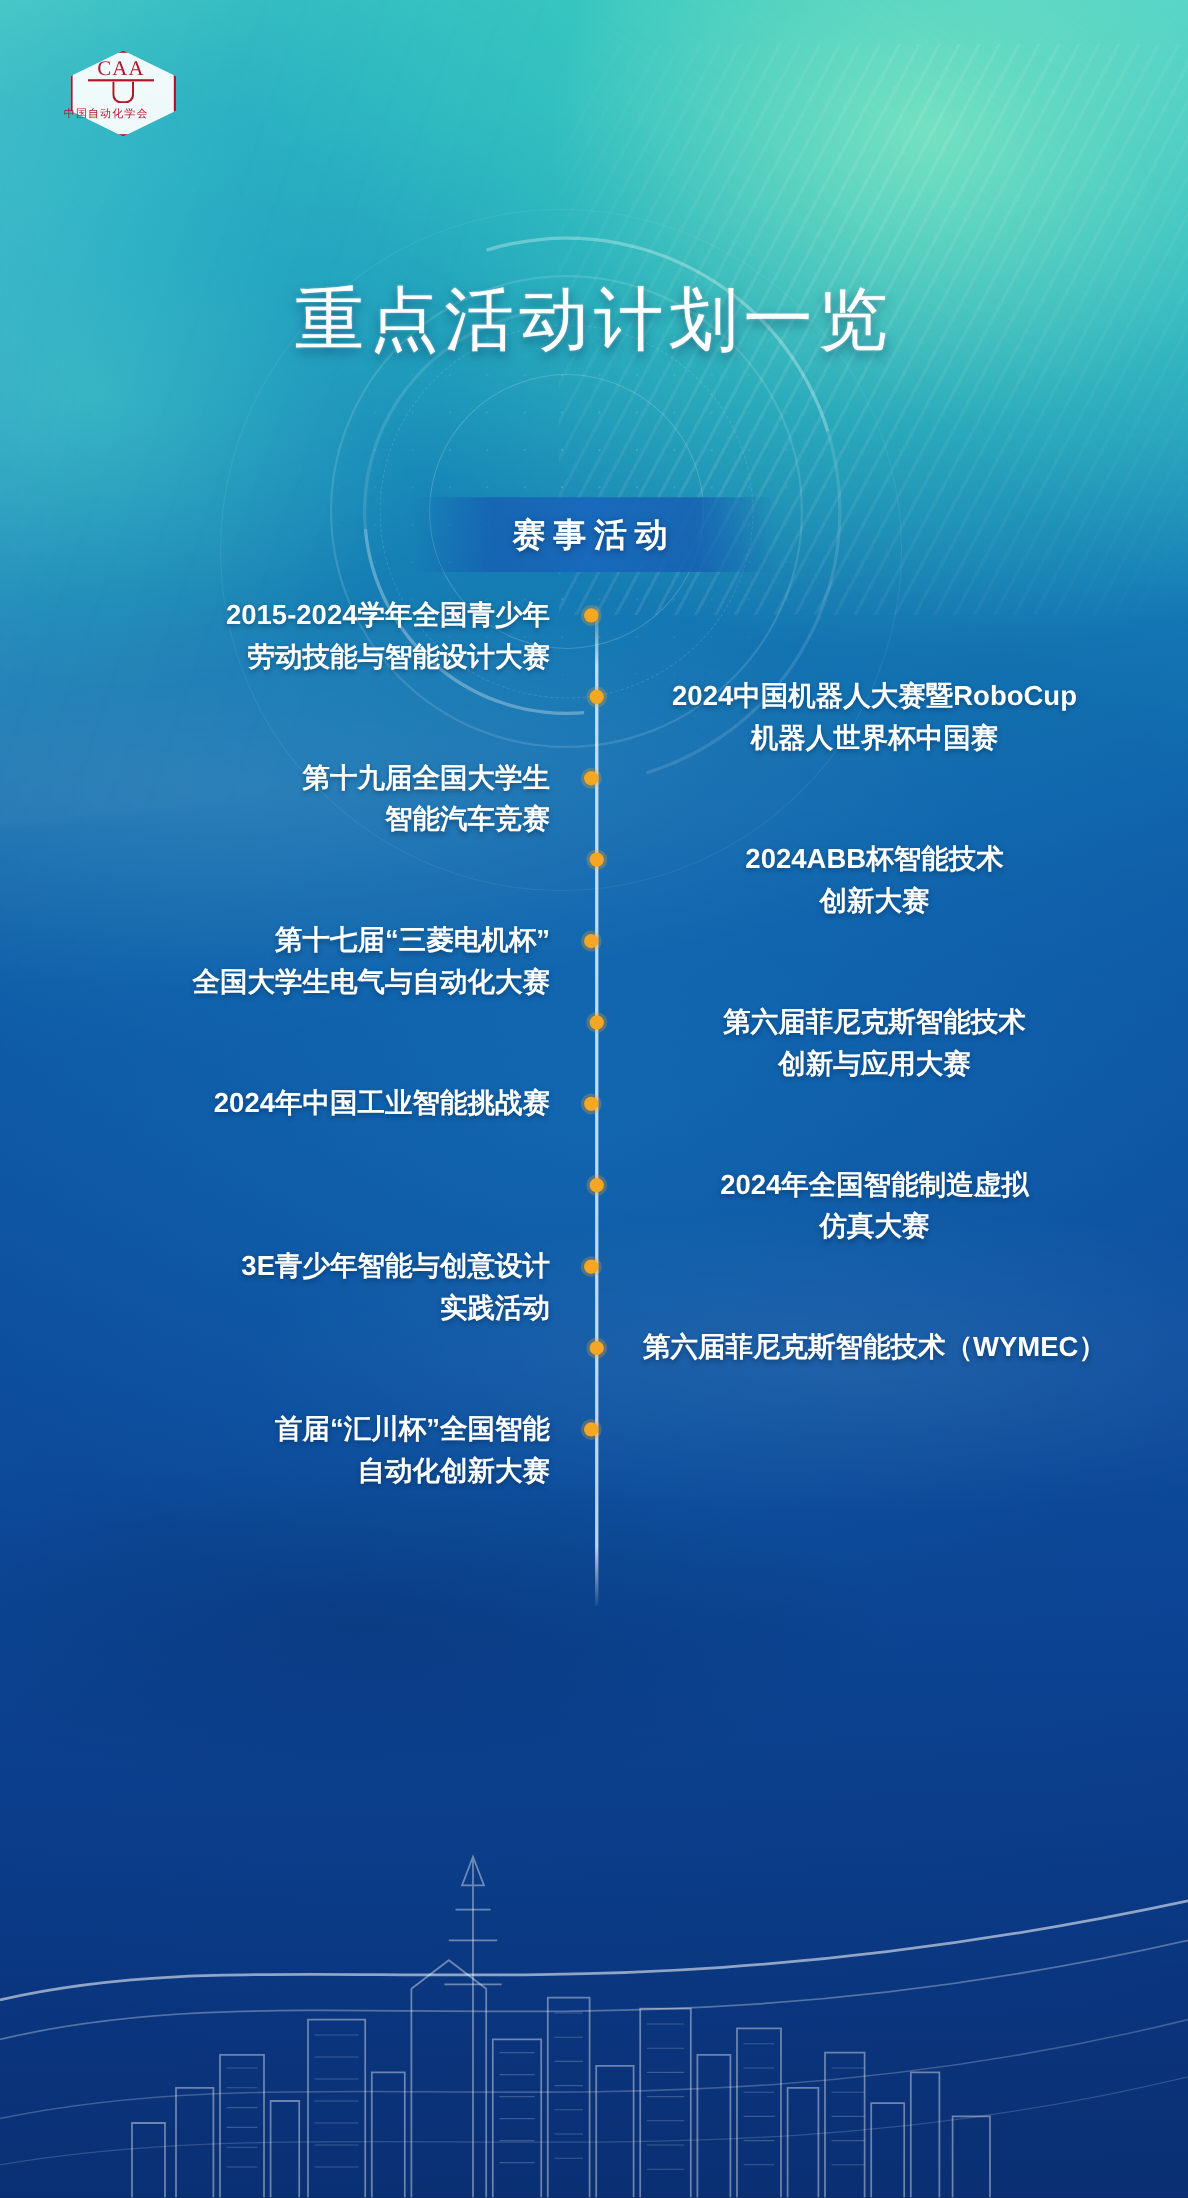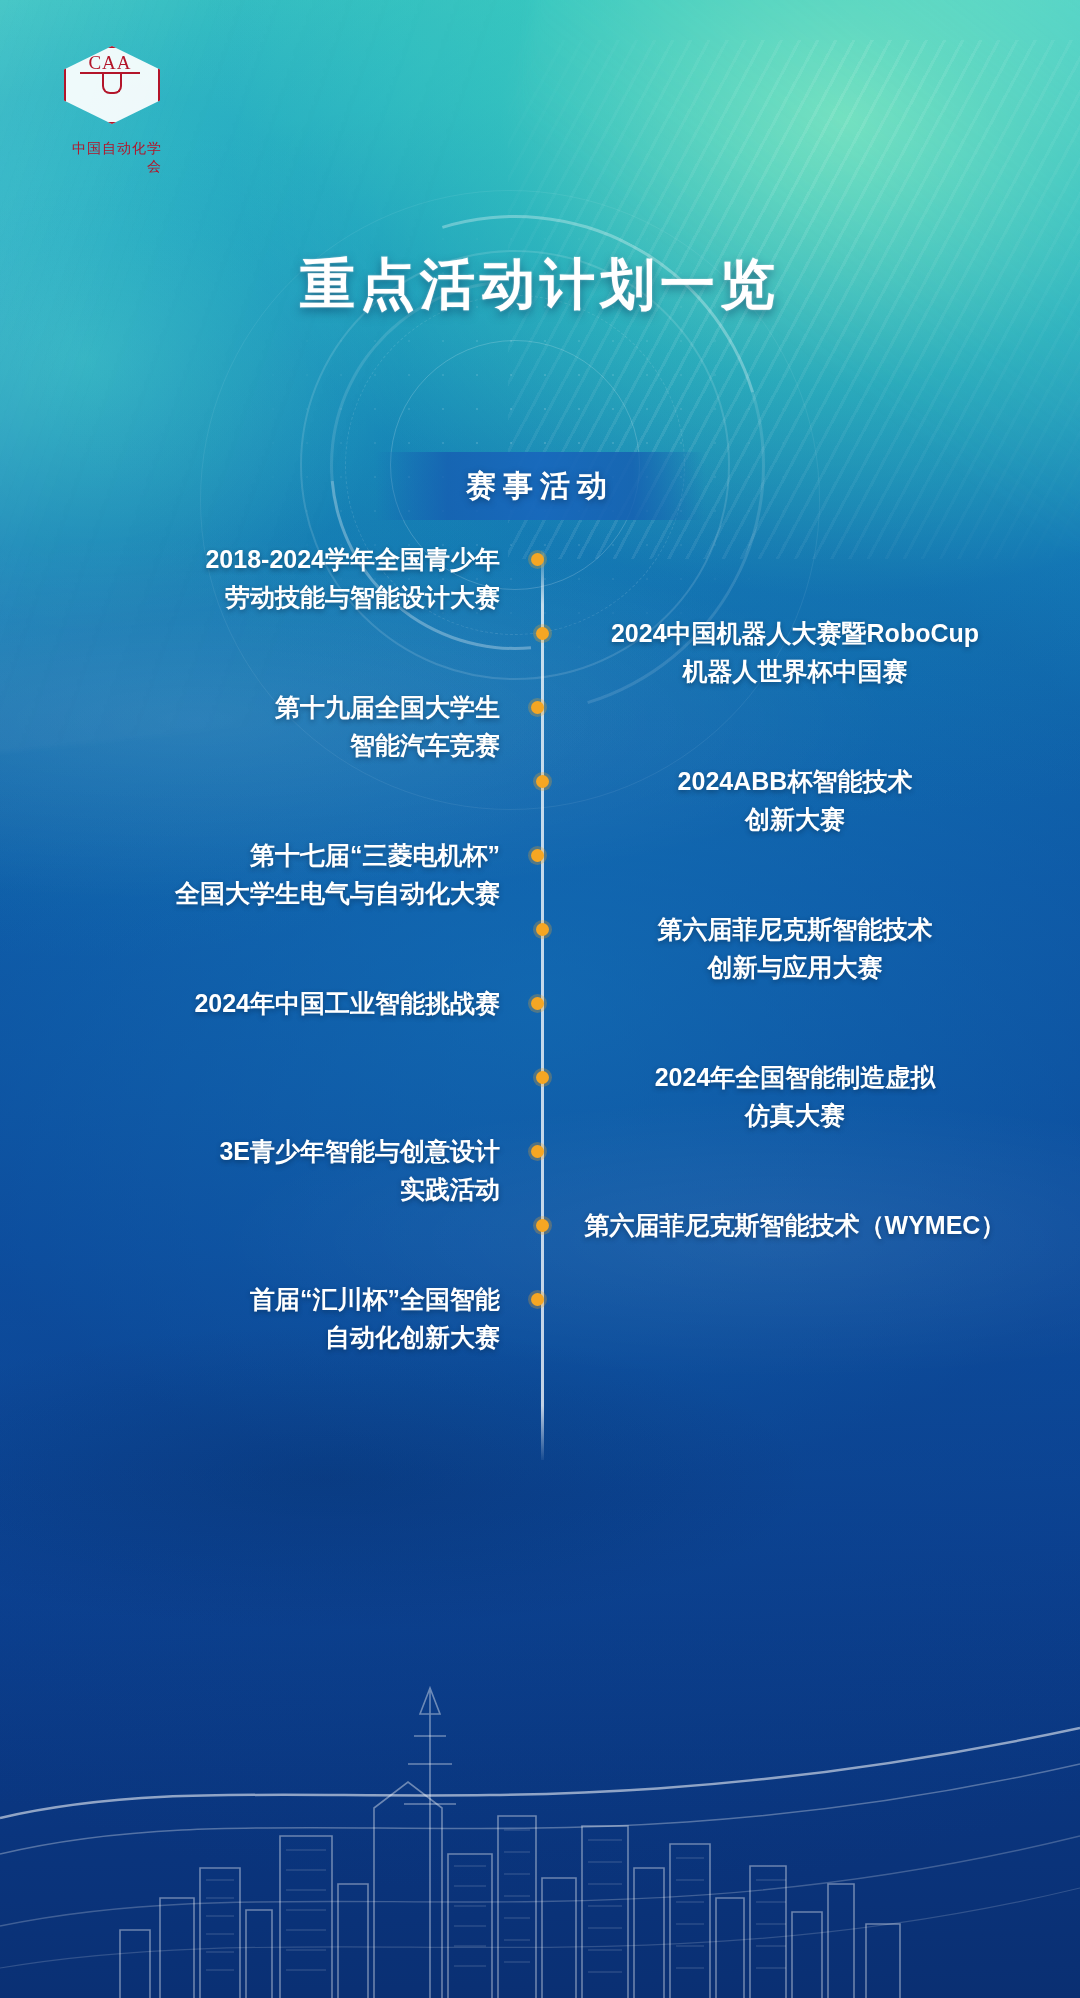--- a/index.html
+++ b/index.html
@@ -131,25 +131,24 @@
     left: 44px; top: 32px;
     width: 16px; height: 18px;
     border: 2px solid #b3152a;
     border-top: none;
     border-radius: 0 0 8px 8px;
   }
   .logo .cn {
     position: absolute;
     left: 0; top: 54px;
     width: 104px;
-    text-align: right;
-    font-size: 14px;
+    text-align: left;
+    font-size: 10px;
     color: #b3152a;
     letter-spacing: 1px;
-    margin-top: 44px;
   }
 
   
   .head-line {
     position: absolute;
     top: 196px;
     width: 100%;
     display: flex;
     align-items: center;
     justify-content: center;
@@ -165,22 +164,22 @@
     letter-spacing: 3px;
     color: #ffffff;
     font-weight: bold;
     text-shadow: 0 2px 6px rgba(0,30,60,0.45);
   }
   .head-main {
     position: absolute;
     top: 248px;
     width: 100%;
     text-align: center;
-    font-size: 55px;
-    font-weight: bold;
+    font-size: 63px;
+    font-weight: normal;
     letter-spacing: 5px;
     color: #ffffff;
     text-shadow: 0 4px 10px rgba(0,40,80,0.5), 0 0 2px rgba(255,255,255,0.6);
   }
 
   
   .section-banner {
     position: absolute;
     top: 452px;
     left: 50%;
@@ -298,21 +297,21 @@
 
   <div class="section-banner">
     <span class="title">赛事活动</span>
   </div>
 
   <div class="timeline">
     <div class="axis"></div>
     <div id="timeline-items">
         <div class="item left" style="top: 0px;">
           <span class="dot"></span>
-          <div class="text">2018-2024学年全国青少年
+          <div class="text">2015-2024学年全国青少年
 劳动技能与智能设计大赛</div>
         </div>
         <div class="item right" style="top: 74px;">
           <span class="dot"></span>
           <div class="text">2024中国机器人大赛暨RoboCup
 机器人世界杯中国赛</div>
         </div>
         <div class="item left" style="top: 148px;">
           <span class="dot"></span>
           <div class="text">第十九届全国大学生

